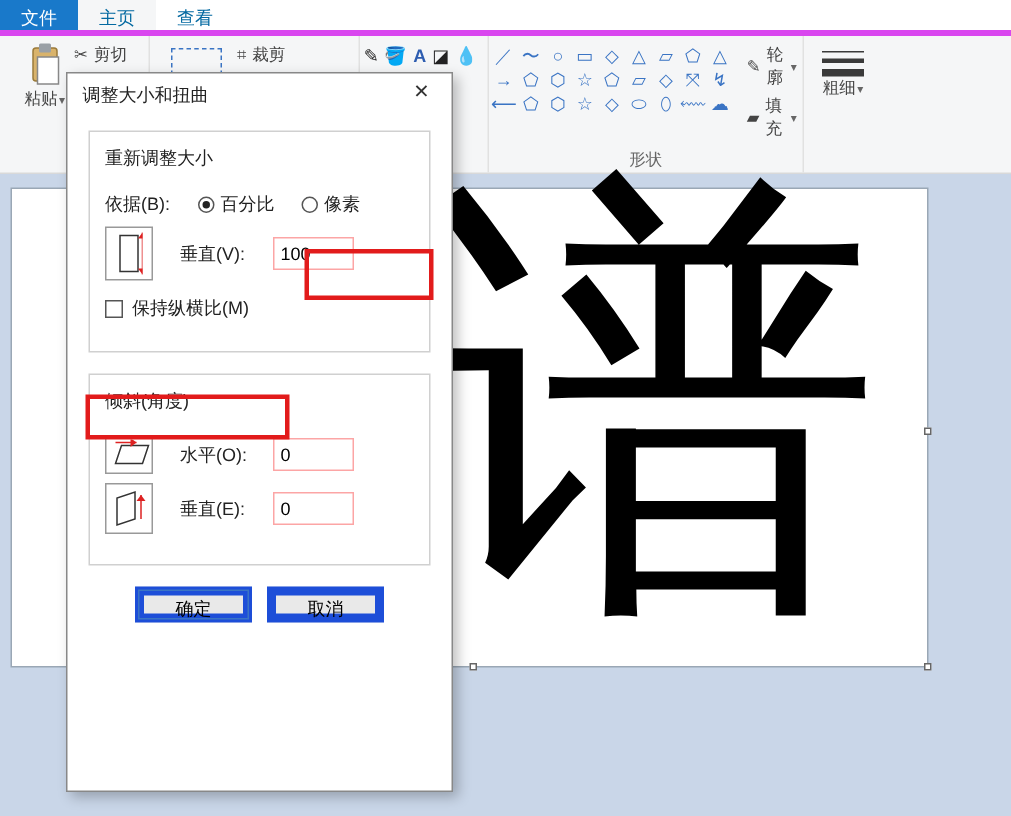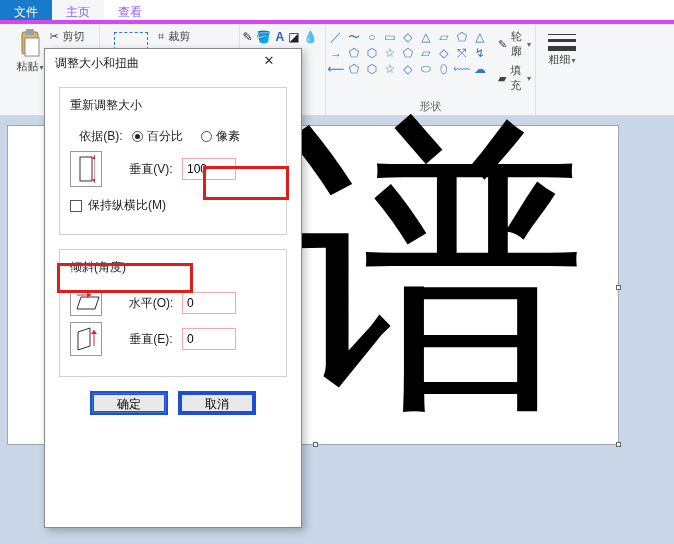--- a/index.html
+++ b/index.html
@@ -1,20 +1,20 @@
 <!DOCTYPE html>
 <html><head>
 <meta charset="utf-8">
 <style>
 html,body{margin:0;padding:0;font-family:"Microsoft YaHei","Segoe UI",sans-serif;font-size:12px;color:#222;background:#fff;overflow:hidden}
 *{box-sizing:border-box}
 
 
 .tabstrip{height:24px;background:#fff;display:flex;align-items:stretch;border-bottom:4px solid #d946ef}
-.tab{padding:4px 14px 0;color:#8b5cf6;cursor:default}
+.tab{padding:4px 14px 0;color:#0369a1;cursor:default}
 .tab.file{background:#1979ca;color:#fff}
 .tab.active{background:#f5f6f7}
 
 
 .ribbon{height:92px;background:#f5f6f7;border-bottom:1px solid #d9d9d9;display:flex}
 .group{border-right:1px solid #e1e1e1;display:flex;flex-direction:column;align-items:center;padding:2px 6px 0}
 .group-body{flex:1;display:flex;align-items:flex-start}
 .group-label{font-size:11px;color:#666;height:16px}
 
 .btn-col{display:flex;flex-direction:column;align-items:center;justify-content:flex-start;padding:2px 4px}
@@ -34,41 +34,41 @@
 .thick-lines div{background:#3a3a3a}
 
 
 .workspace{position:relative;height:428px;background:#c9d6e8}
 .canvas{position:absolute;left:8px;top:10px;width:610px;height:318px;background:#fff;box-shadow:0 0 0 1px #9aa7b5}
 .canvas-handle{position:absolute;width:5px;height:5px;background:#fff;border:1px solid #666}
 .big-char{position:absolute;right:30px;top:-10px;font-size:310px;font-family:"SimSun","Songti SC",serif;color:#000;line-height:1}
 
 
 .dialog{position:absolute;left:44px;top:48px;width:258px;height:480px;background:#fff;border:1px solid #888;box-shadow:3px 3px 8px rgba(0,0,0,.25)}
-.titlebar{height:28px;display:flex;align-items:center;justify-content:space-between;padding:0 18px 0 10px;font-size:12px}
+.titlebar{height:28px;display:flex;align-items:center;justify-content:space-between;padding:0 6px 0 10px;font-size:12px}
 .close-x{width:28px;height:20px;text-align:center;font-size:13px;color:#333}
 .dlg-body{padding:10px 14px 0}
 
 .fieldset{border:1px solid #d0d0d0;padding:10px 10px 14px;margin-bottom:14px}
 .fieldset-title{font-size:12px;margin:-18px 0 8px -4px;background:#fff;display:inline-block;padding:0 4px}
 
 .row{display:flex;align-items:center;margin:6px 0}
-.row .lab{width:62px;text-align:center}
+.row .lab{width:62px;text-align:left}
 .radio{width:11px;height:11px;border:1px solid #555;border-radius:50%;margin-right:4px;display:inline-flex;align-items:center;justify-content:center}
 .radio.checked::after{content:"";width:5px;height:5px;background:#222;border-radius:50%}
 .chk{width:12px;height:12px;border:1px solid #555;margin-right:6px;display:inline-block;vertical-align:middle}
 
 .icon-box{width:32px;height:26px;border:1px solid #999;margin-right:18px;display:flex;align-items:center;justify-content:center;position:relative}
 .num-input{width:54px;height:22px;border:1px solid #7a9fd4;padding:2px 4px;font-size:12px}
 .num-input.plain{border:1px solid #fca5a5}
 
 .hl{position:absolute;border:3px solid #e21b1b;pointer-events:none}
 
 .dlg-buttons{display:flex;gap:10px;justify-content:center;margin-top:6px}
-.dlg-buttons button{width:78px;height:24px;background:#e9e9e9;border:4px solid #1d4ed8;font-size:12px}
+.dlg-buttons button{width:78px;height:24px;background:#e9e9e9;border:6px solid #1d4ed8;font-size:12px}
 .dlg-buttons button.primary{outline:1px solid #3a74c4;outline-offset:-3px}
 
 svg{display:block}
 </style>
 </head>
 <body>
 
 <div class="tabstrip">
   <div class="tab file">文件</div>
   <div class="tab active">主页</div>

